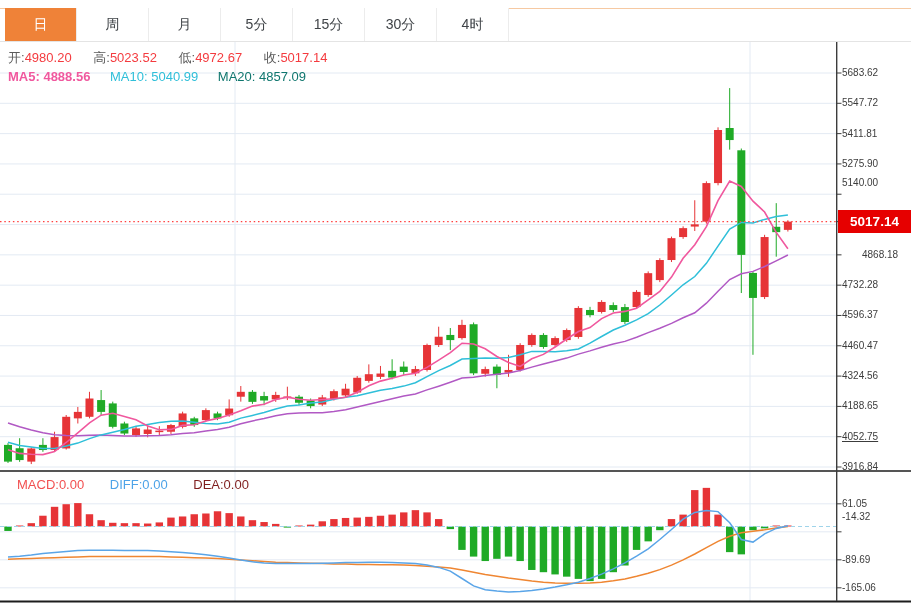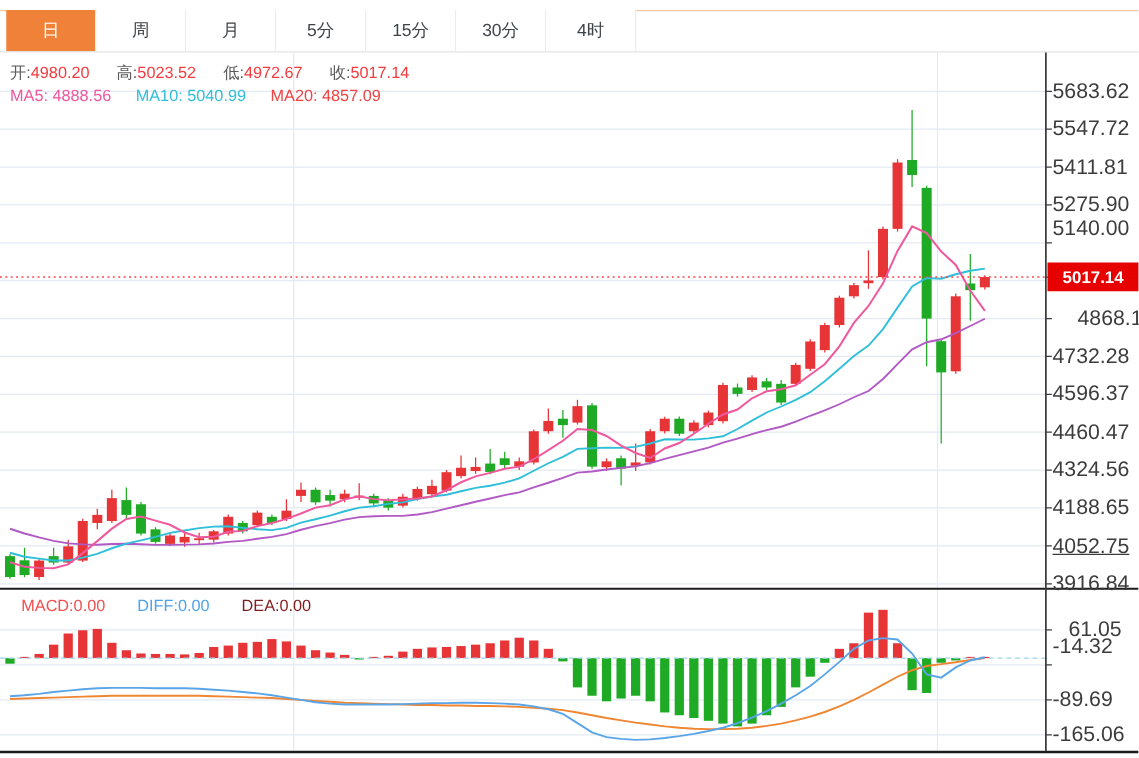--- a/index.html
+++ b/index.html
@@ -12,31 +12,31 @@
        border-right:1px solid #ececec;background:#fff;cursor:pointer;}
   .tab.sel{background:#ef8238;color:#fff;}
   .chart-topline{position:absolute;left:0;top:41px;width:911px;height:1px;background:#e4e4e4;}
   
   .legend{position:absolute;font-size:13px;white-space:nowrap;}
   .legend-ohlc{left:8px;top:49px;}
   .legend-ohlc .lbl{color:#5a5a5a;}
   .legend-ohlc .val{color:#f43b3f;margin-right:18px;}
   .legend-ma{left:8px;top:69px;}
   .legend-ma .item{margin-right:16px;}
-  .c-ma5{color:#f0589e;}
+  .c-ma5{color:#f0589e;font-weight:bold;}
   .c-ma10{color:#2fbfd9;}
-  .c-ma20{color:#ef4444;}
+  .c-ma20{color:#0f766e;}
   .legend-macdrow{left:17px;top:477px;}
   .legend-macdrow .item{margin-right:22px;}
   .c-macd{color:#f25050;}
   .c-diff{color:#4da3e8;}
   .c-dea{color:#7f1d1d;}
   
   .axis-label{position:absolute;left:842px;width:68px;height:14px;line-height:14px;
-              font-size:17px;color:#3c3c3c;}
+              font-size:10px;color:#3c3c3c;}
   .price-tag{position:absolute;left:838px;top:210px;width:73px;height:23px;background:#e60000;
              color:#fff;font-size:13.5px;font-weight:bold;line-height:23px;text-align:center;}
   svg{position:absolute;left:0;top:0;}
 </style>
 </head>
 <body>
 
 <div class="app">
   <div class="tab-topline"></div>
   <div class="tabbar" id="tabs">
@@ -347,21 +347,21 @@
       <div class="axis-label" style="top: 247.851px; margin-left: 20px;">4868.18</div>
       <div class="axis-label" style="top: 278.158px;">4732.28</div>
       <div class="axis-label" style="top: 308.468px;">4596.37</div>
       <div class="axis-label" style="top: 338.775px;">4460.47</div>
       <div class="axis-label" style="top: 369.084px;">4324.56</div>
       <div class="axis-label" style="top: 399.393px;">4188.65</div>
       <div class="axis-label" style="top: 429.7px; text-decoration: underline;">4052.75</div>
       <div class="axis-label" style="top: 460.01px;">3916.84</div>
     </div>
   <div id="maxis">
-      <div class="axis-label" style="top: 496.82px; text-align: center;">61.05</div>
+      <div class="axis-label" style="top: 496.82px;">61.05</div>
       <div class="axis-label" style="top: 510px;">-14.32</div>
       <div class="axis-label" style="top: 552.82px;">-89.69</div>
       <div class="axis-label" style="top: 580.82px;">-165.06</div>
     </div>
 
   <div class="price-tag">
     <span>5017.14</span>
   </div>
 </div>
 

